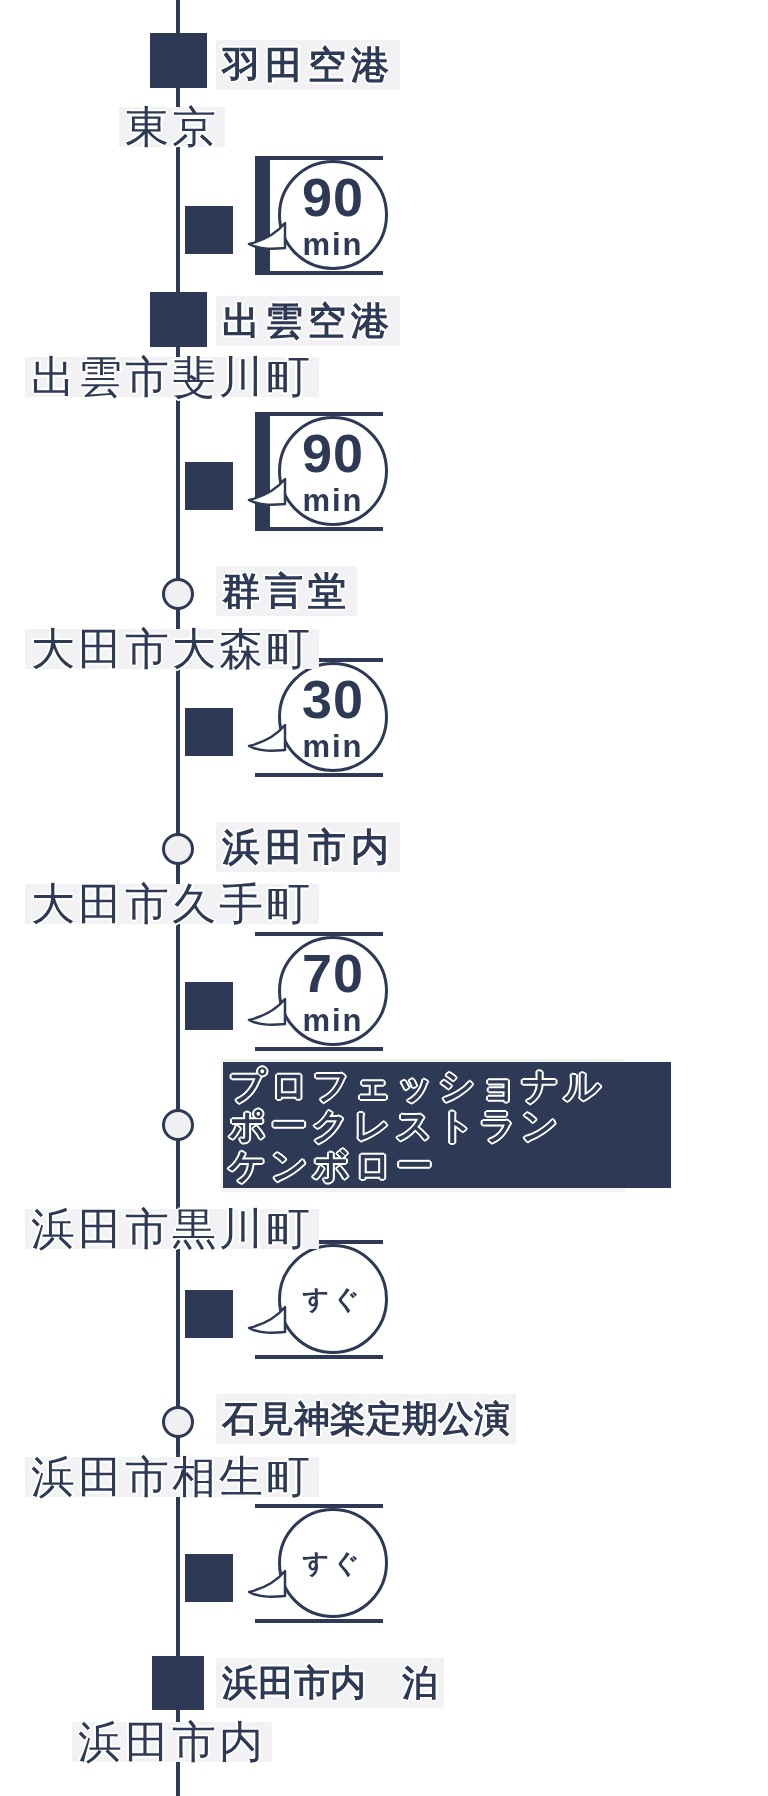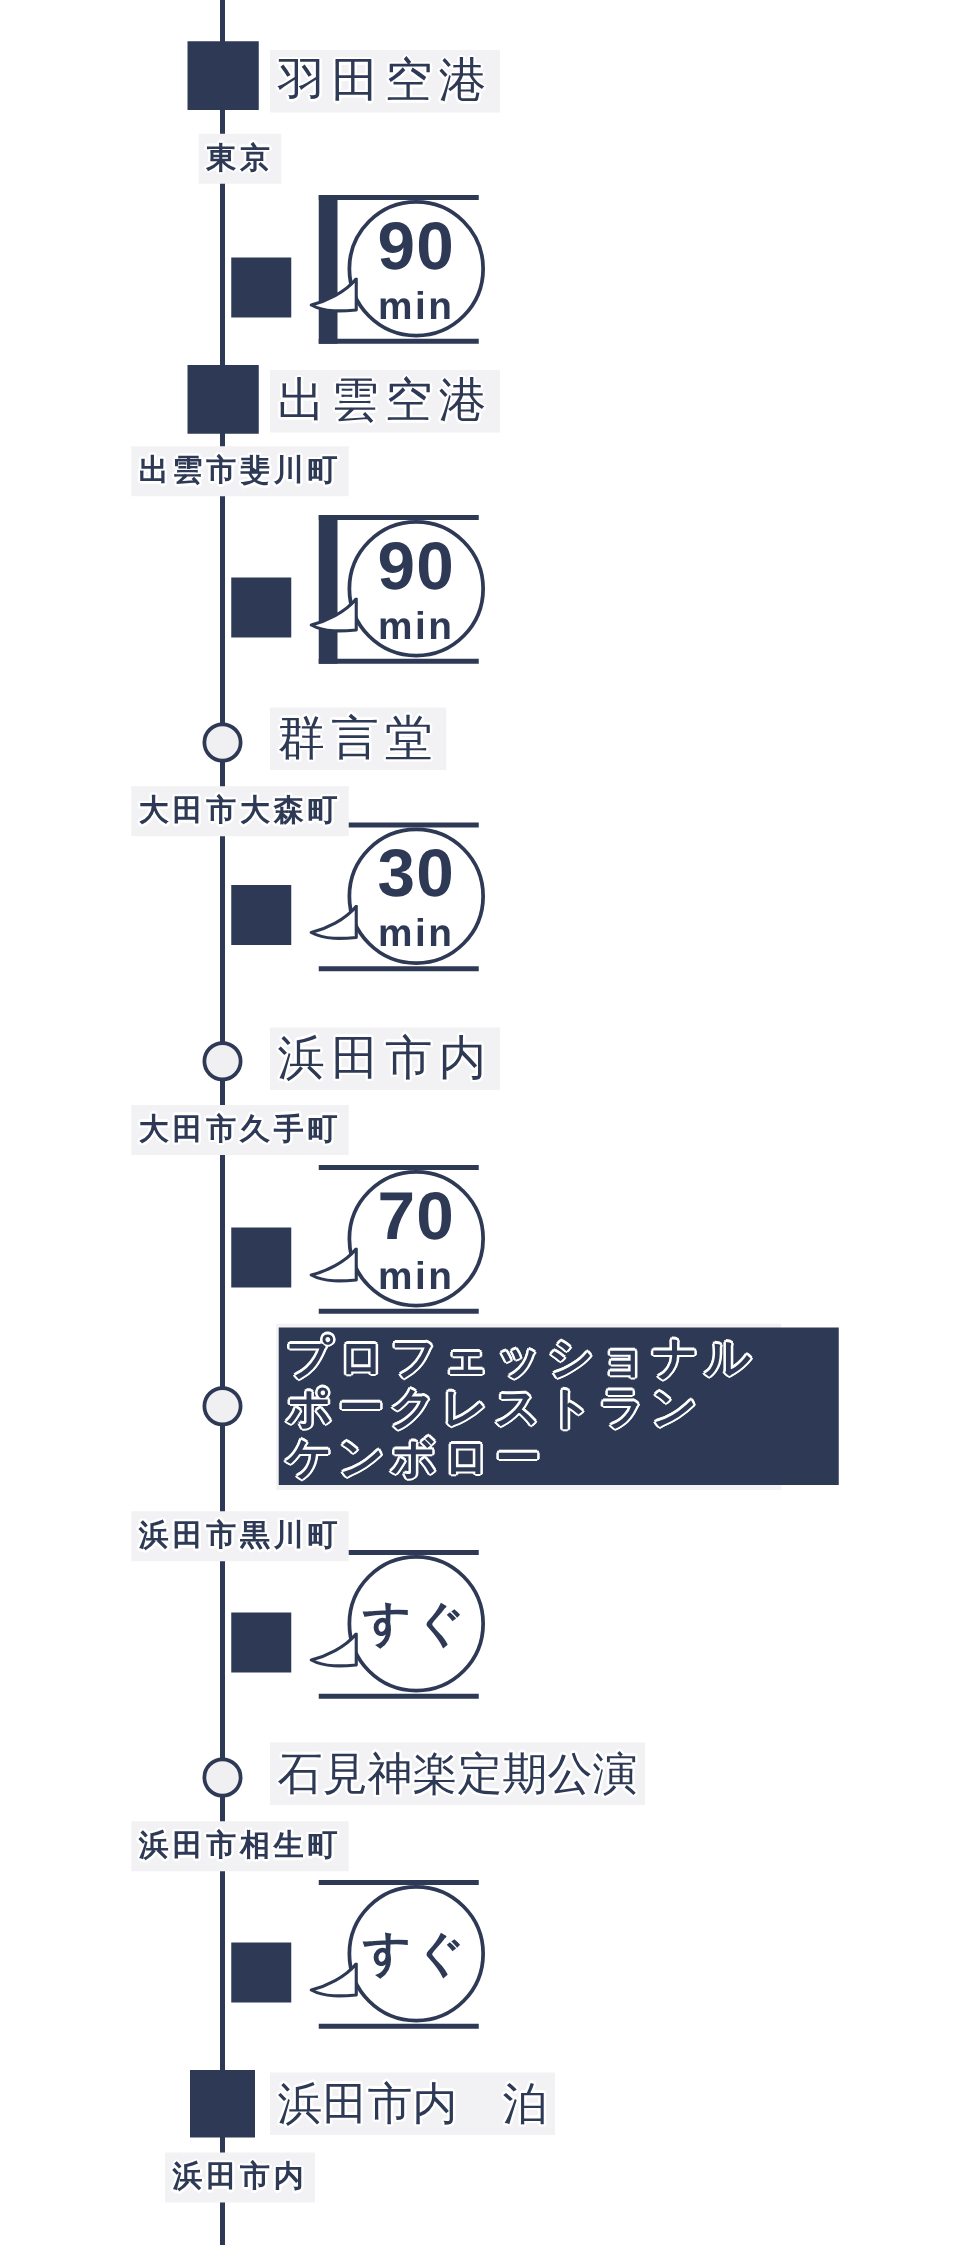--- a/index.html
+++ b/index.html
@@ -20,27 +20,27 @@
          border-radius:50%;background:var(--markerfill);z-index:2;}
 
   
   .outl{
     color:var(--navy);
     text-shadow:2px 0 0 #fff,-2px 0 0 #fff,0 2px 0 #fff,0 -2px 0 #fff,
       1.4px 1.4px 0 #fff,-1.4px 1.4px 0 #fff,1.4px -1.4px 0 #fff,-1.4px -1.4px 0 #fff;
   }
   .title{
     position:absolute;left:216px;z-index:3;background:var(--labelbg);
-    padding:2px 6px;font-size:38px;font-weight:400;letter-spacing:5px;
+    padding:2px 6px;font-size:38px;font-weight:700;letter-spacing:5px;
     line-height:46px;white-space:nowrap;text-align:center;
   }
   .title.long{font-size:36px;letter-spacing:0;}
   .loc{
-    position:absolute;left:192px;transform:translateX(-50%);z-index:3;
-    background:var(--labelbg);padding:0 6px;font-size:24px;font-weight:700;
+    position:absolute;left:172px;transform:translateX(-50%);z-index:3;
+    background:var(--labelbg);padding:0 6px;font-size:44px;font-weight:400;
     letter-spacing:3px;line-height:40px;white-space:nowrap;
   }
 
   
   .rest-bg{position:absolute;left:221px;top:1059px;width:404px;height:133px;
            background:var(--labelbg);z-index:2;}
   .rest{
     position:absolute;left:223px;top:1062px;width:448px;height:126px;z-index:3;
     background:var(--navy);padding:4px 0 0 6px;box-sizing:border-box;
     font-size:36px;font-weight:700;letter-spacing:5px;line-height:40px;white-space:nowrap;
@@ -56,21 +56,21 @@
   .bline.top{top:0;}
   .bline.bot{top:115px;}
   .bbar{position:absolute;left:0;top:0;width:15px;height:119px;background:var(--navy);z-index:1;}
   .bcircle{
     position:absolute;left:23px;top:4px;width:110px;height:110px;box-sizing:border-box;
     border:3px solid var(--navy);border-radius:50%;background:#fff;z-index:2;
     display:flex;flex-direction:column;align-items:center;justify-content:center;
     color:var(--navy);
   }
   .dur{font-size:54px;font-weight:600;line-height:1;letter-spacing:1px;}
-  .dur.jp{font-size:38px;font-weight:600;letter-spacing:4px;}
+  .dur.jp{font-size:26px;font-weight:600;letter-spacing:4px;}
   .unit{font-size:31px;font-weight:600;line-height:1;letter-spacing:2px;margin-top:5px;}
   .tail{position:absolute;left:-8px;top:66px;width:40px;height:32px;z-index:3;}
   .tail path{fill:#fff;stroke:var(--navy);stroke-width:2.5;stroke-linejoin:round;}
 </style>
 </head>
 <body>
 
 <div class="canvas">
   <div class="vline"></div>
 

